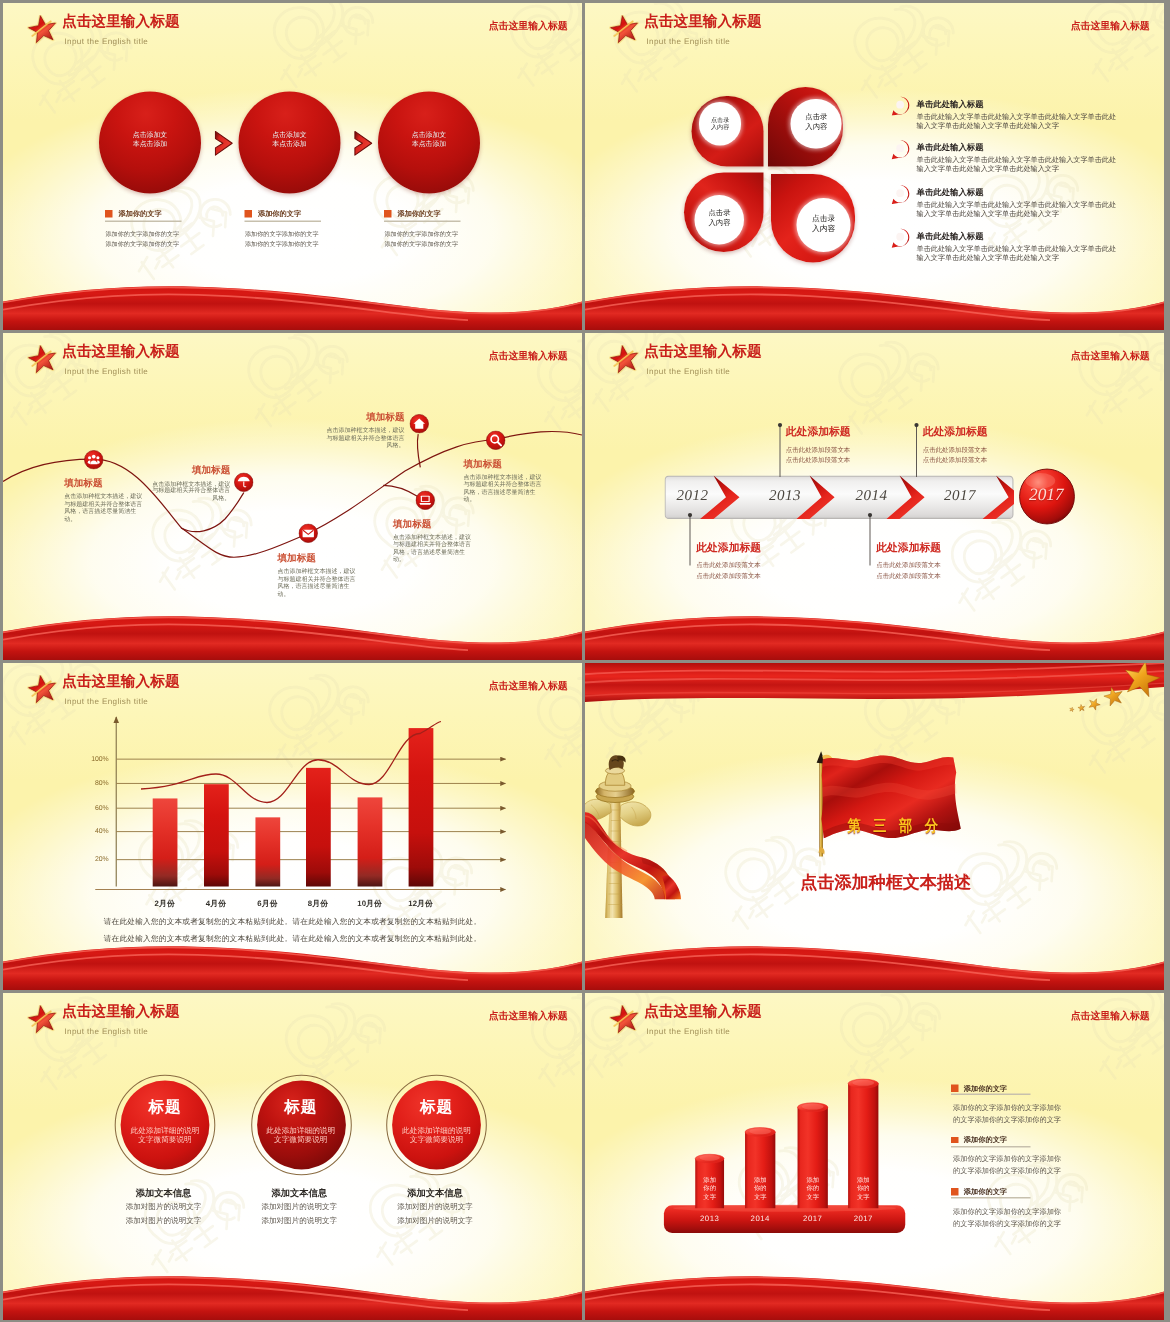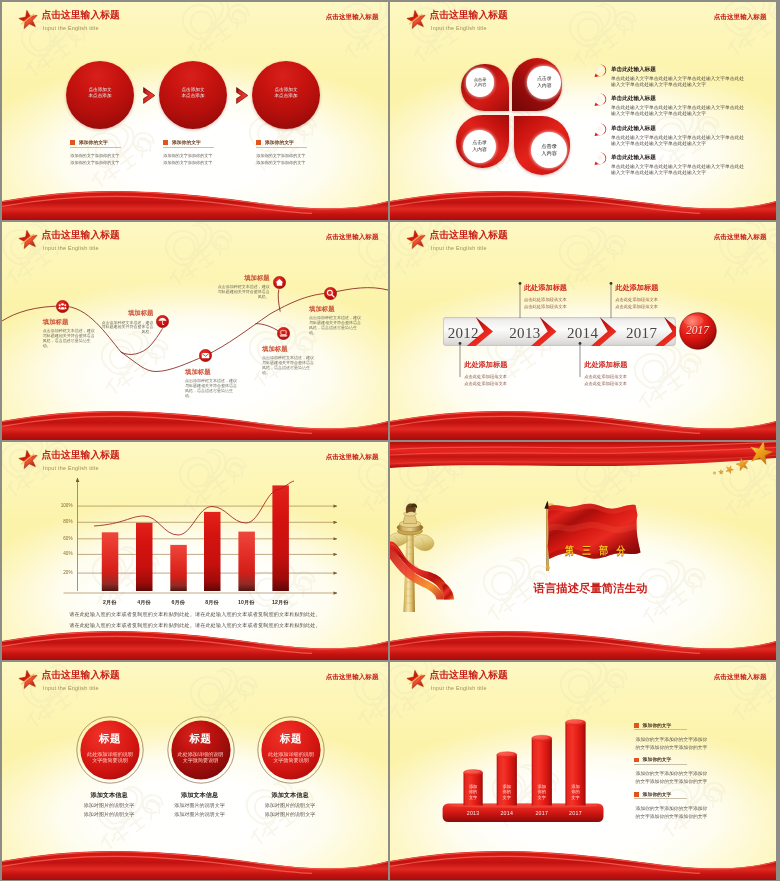--- a/index.html
+++ b/index.html
@@ -45,21 +45,21 @@
        box-shadow:0 1px 3px rgba(120,20,10,.30);}
   .pet{position:absolute;width:44px;height:44px;}
   .petc{position:absolute;border-radius:50%;background:#fff;
         box-shadow:0 0 3px 1px rgba(255,255,255,.55);}
   .b2t{font-size:5.6px;font-weight:bold;color:#2b2522;letter-spacing:0px;}
   .b2b{font-size:4.75px;color:#4d463f;line-height:5.9px;letter-spacing:0px;}
   .n3t{font-size:6.4px;font-weight:bold;color:#cb5236;letter-spacing:0px;}
   .n3b{font-size:4.0px;color:#6b6b58;line-height:4.8px;letter-spacing:0px;}
 
   
-  .yr{position:absolute;font-size:15px;color:#4a453e;
+  .yr{position:absolute;font-size:10px;font-style:italic;color:#4a453e;
       font-family:"Liberation Serif",serif;letter-spacing:.3px;}
   .t4t{font-size:7.2px;font-weight:bold;color:#cf2a22;letter-spacing:0px;}
   .t4b{font-size:4.3px;color:#8a5444;line-height:7.8px;letter-spacing:0px;}
 
   
   .ytk{position:absolute;font-size:4.6px;color:#8a6a2a;text-align:right;width:18px;}
   .xtk{position:absolute;font-size:5.2px;color:#33302b;text-align:center;font-weight:bold;letter-spacing:.1px;}
   .ft5{position:absolute;font-size:5.1px;color:#4f493f;letter-spacing:.15px;text-align:center;width:386px;}
 
   
@@ -1021,21 +1021,21 @@
         <rect x="12.2" y="5" width="2.4" height="66" fill="url(#pol)"></rect>
         <path d="M13.4,0.8 L10.4,8.5 L16.2,9.2 Z" fill="#24190f"></path>
         <path d="M14.2,4.0 C17.5,2.2 20.5,3.6 21.4,6.6 C19,5.8 16.2,6.8 15.2,8.8 Z" fill="#f2be4e"></path>
         <path d="M12.6,64.5 C15.2,65 16.4,67.2 15.4,69.8 C14.3,68.2 12.5,67.9 11.6,68.6 Z" fill="#e0ab3e"></path>
         <path d="M14.6,6.2 C24,3.3 31,8.2 39,6.6 C47,5.0 52,2.6 60,4.2 C68,5.8 74,10.0 82,8.3 C90,6.6 95,3.6 101.5,5.0 L103.5,15 C102,22 102.5,32 104,40 L106.5,52.5 C98,56.5 90,51.5 81,53.8 C72,56.1 65,60.0 56,58.3 C47,56.6 39,51.5 30,53.5 C23,55.0 18.5,57.5 15.2,58.9 L13.6,46 C14.8,38 14.6,26 13.8,17 Z" fill="url(#flg)"></path>
         <path d="M14.6,6.2 C24,3.3 31,8.2 39,6.6 C47,5.0 52,2.6 60,4.2 C68,5.8 74,10.0 82,8.3 C90,6.6 95,3.6 101.5,5.0 L102.4,10 C95.5,9 90,11.8 82,13.4 C74,15 68,10.8 60,9.2 C52,7.6 47,10 39,11.6 C31,13.2 24,8.3 14.2,11.4 Z" fill="#ef3a2c" opacity=".42"></path>
         <path d="M14.1,25 C24,21.5 32,27 41,25 C50,23 56,20.5 65,22.5 C74,24.5 80,28 88,26.5 C95,25.2 99,23.5 103.2,22.5 L103.6,29 C99,30 95,31.5 88,32.8 C80,34.3 74,30.8 65,28.8 C56,26.8 50,29.3 41,31.3 C32,33.3 24,27.8 14.3,31.3 Z" fill="#f5503e" opacity=".26"></path>
         <path d="M15.2,58.9 C18.5,57.5 23,55 30,53.5 C39,51.5 47,56.6 56,58.3 C65,60 72,56.1 81,53.8 C90,51.5 98,56.5 106.5,52.5 L105.6,47.6 C97.5,51.3 90,46.6 81,48.9 C72,51.2 65,55 56,53.3 C47,51.6 39,46.6 30,48.6 C23,50.1 18.2,52.6 14.9,54 Z" fill="#8c0a08" opacity=".40"></path>
       </svg>
       <div class="fl6 nw" style="left:175.3px;top:102.4px">第 三 部 分</div>
-      <div class="cap6 nw" style="left:143.5px;top:139.2px">语言描述尽量简洁生动</div>
+      <div class="cap6 nw" style="left:143.5px;top:139.2px">点击添加种框文本描述</div>
       <svg class="wave" viewBox="0 0 386 40">
         <path d="M0,21 C50,12 95,9 150,12 C225,16 265,26 310,28 C345,29.5 368,26 386,21 L386,40 L0,40 Z" fill="url(#wg)"></path>
         <path d="M0,21.7 C50,12.7 95,9.7 150,12.7 C225,16.7 265,26.7 310,28.7 C345,30.2 368,26.7 386,21.7" fill="none" stroke="#f4584d" stroke-width="1.05" opacity=".95"></path>
         <path d="M0,26.4 C50,17.4 95,14.4 150,17.4 C225,21.4 265,31.4 310,33.4" fill="none" stroke="#f86358" stroke-width="1.25" opacity=".8"></path>
       </svg>
     </div>
     <div class="slide" style="left:2px;top:662px">
       <div class="bg"></div>
       <div class="bgr"></div>
       <svg class="wm" viewBox="0 0 386 218">

